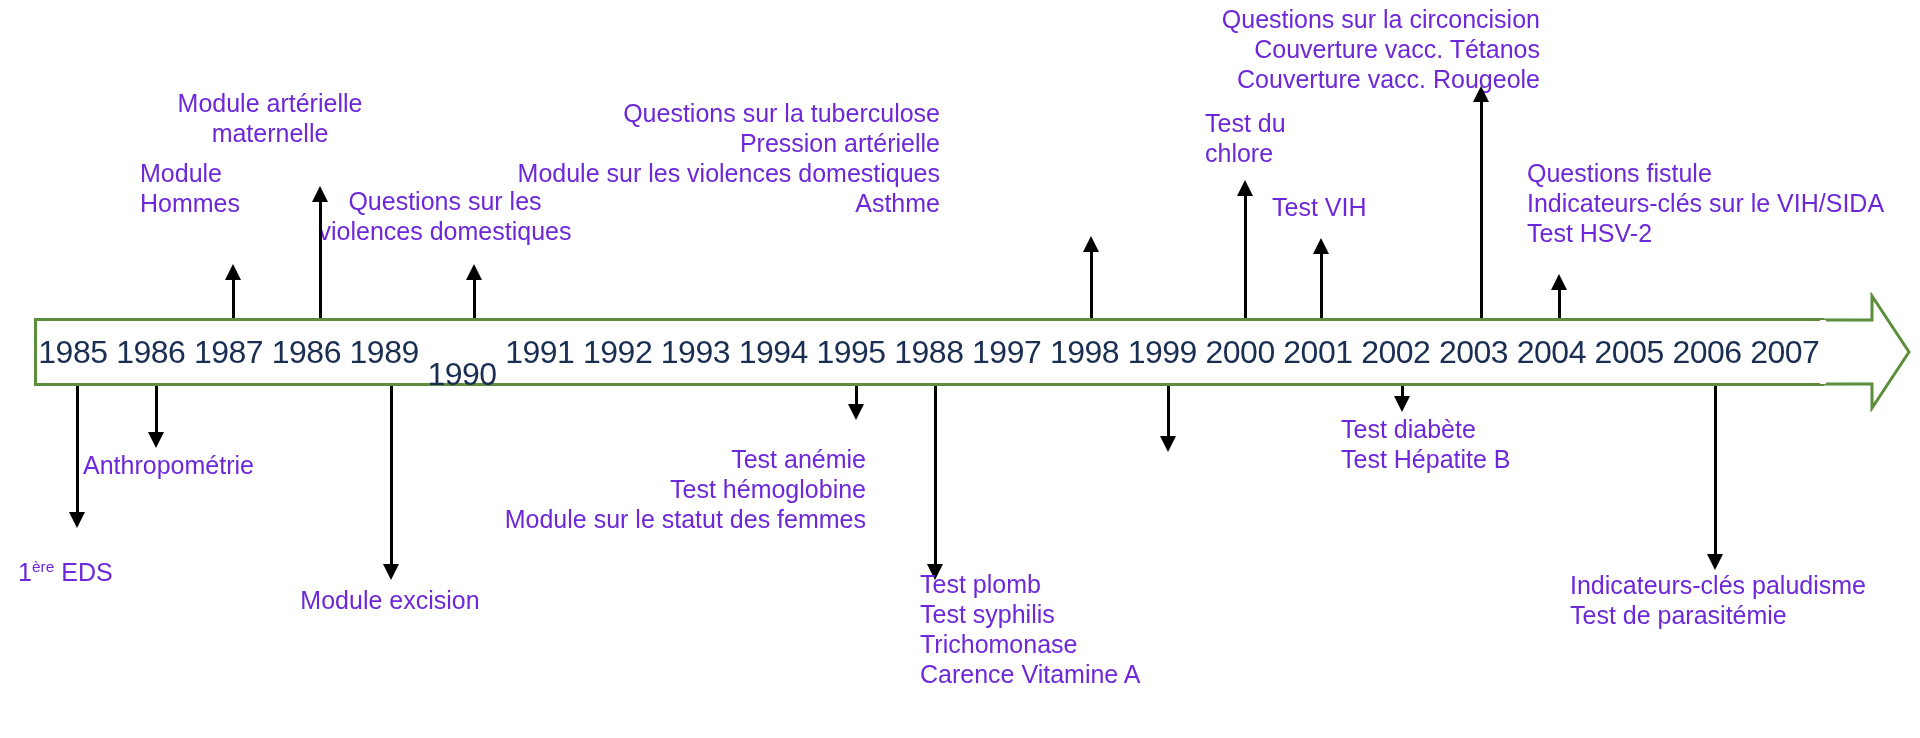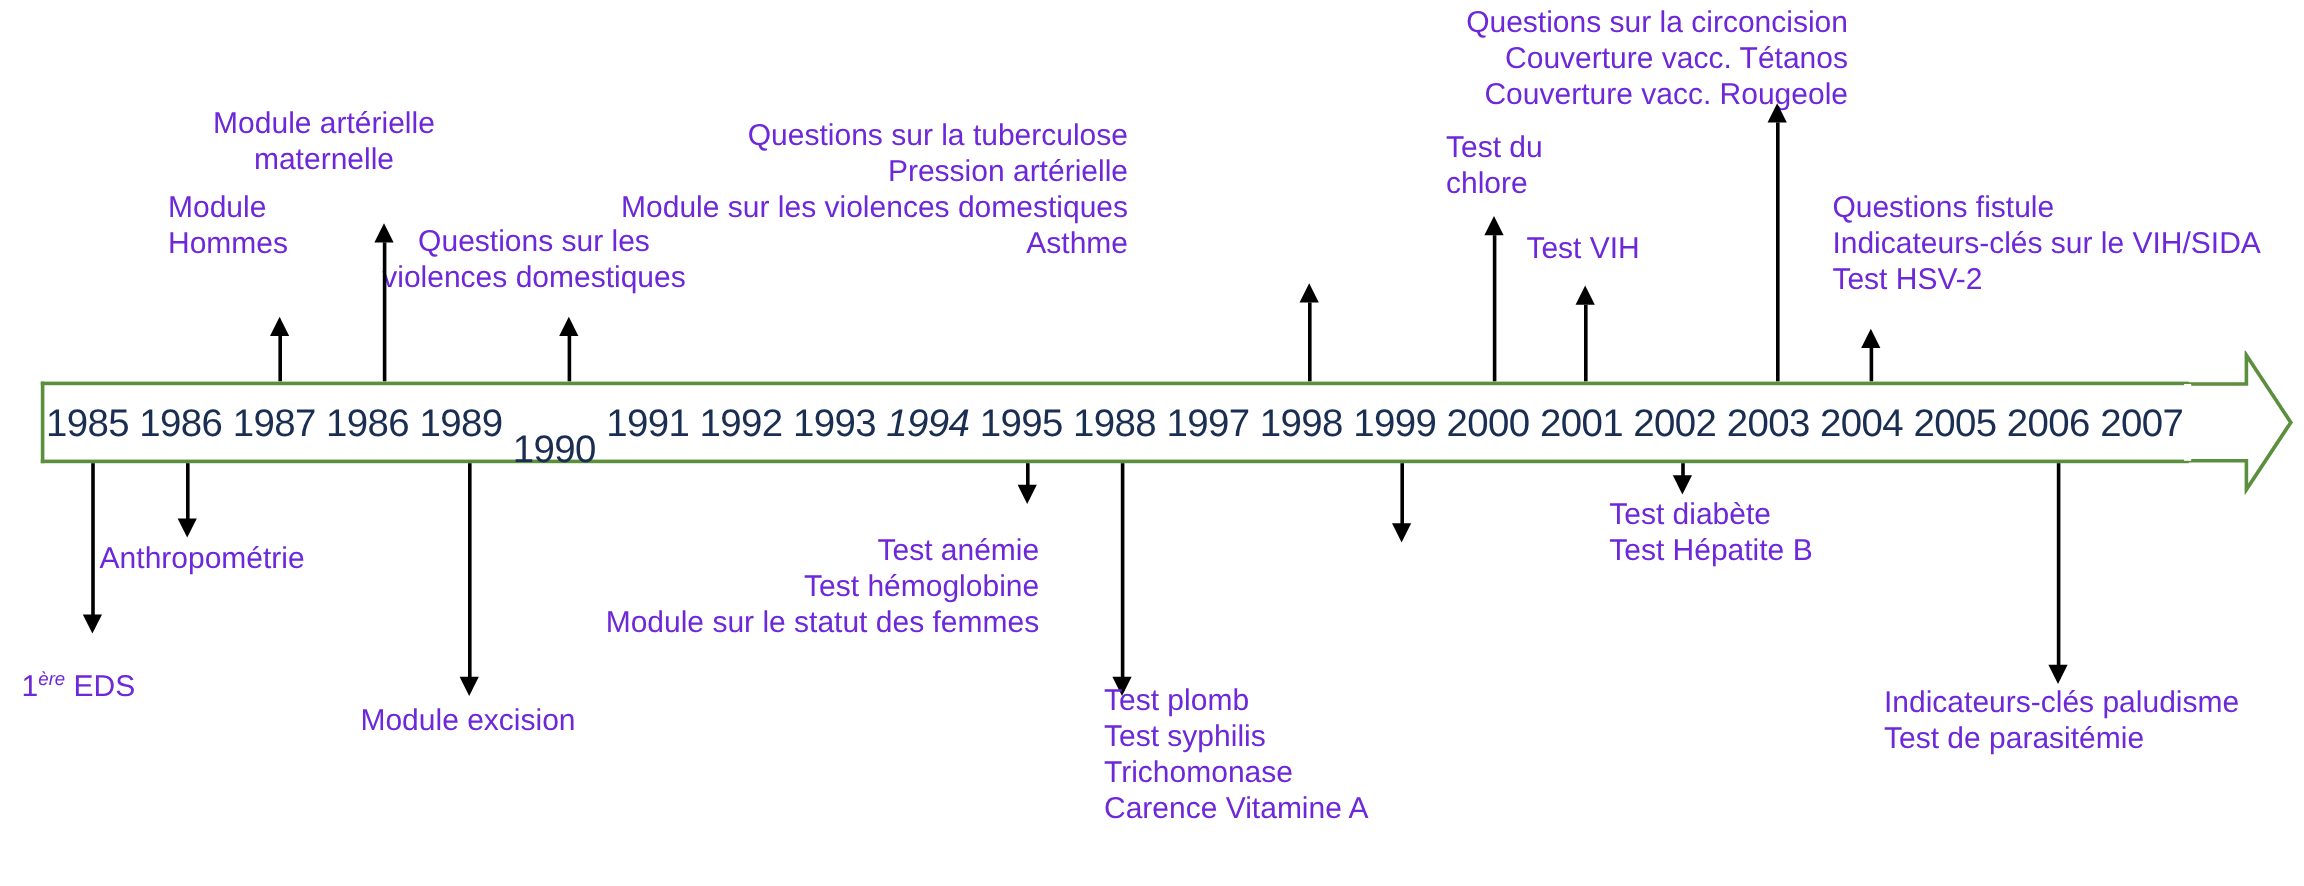--- a/index.html
+++ b/index.html
@@ -43,21 +43,21 @@
   }
 
   
   .lbl{
     position:absolute;font-size:25px;line-height:1.20;
     color:#6d28d9;white-space:pre-line;
   }
   .lbl.c{text-align:center;}
   .lbl.r{text-align:right;}
   .lbl.l{text-align:left;}
-  sup{font-size:0.62em;vertical-align:super;font-style:italic;}
+  sup{font-size:0.62em;vertical-align:super;}
 </style>
 </head>
 <body>
 
 <div id="stage">
 
   <div class="lbl l" style="left:140px;top:158px;width:180px;">Module
 Hommes</div>
 
   <div class="lbl c" style="left:140px;top:88px;width:260px;">Module artérielle
@@ -119,21 +119,21 @@
   <div class="years" id="years-row">
       <div class="year" style="width: 4.34783%;">1985</div>
       <div class="year" style="width: 4.34783%;">1986</div>
       <div class="year" style="width: 4.34783%;">1987</div>
       <div class="year" style="width: 4.34783%;">1986</div>
       <div class="year" style="width: 4.34783%;">1989</div>
       <div class="year" style="width: 4.34783%; margin-top: 44px;">1990</div>
       <div class="year" style="width: 4.34783%;">1991</div>
       <div class="year" style="width: 4.34783%;">1992</div>
       <div class="year" style="width: 4.34783%;">1993</div>
-      <div class="year" style="width: 4.34783%; font-style: italic;">1994</div>
+      <div class="year" style="width: 4.34783%;">1994</div>
       <div class="year" style="width: 4.34783%;">1995</div>
       <div class="year" style="width: 4.34783%;">1988</div>
       <div class="year" style="width: 4.34783%;">1997</div>
       <div class="year" style="width: 4.34783%;">1998</div>
       <div class="year" style="width: 4.34783%;">1999</div>
       <div class="year" style="width: 4.34783%;">2000</div>
       <div class="year" style="width: 4.34783%;">2001</div>
       <div class="year" style="width: 4.34783%;">2002</div>
       <div class="year" style="width: 4.34783%;">2003</div>
       <div class="year" style="width: 4.34783%;">2004</div>

